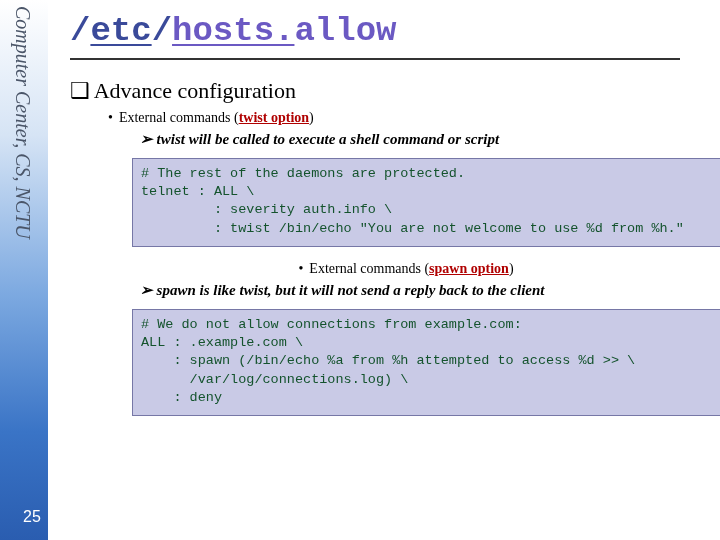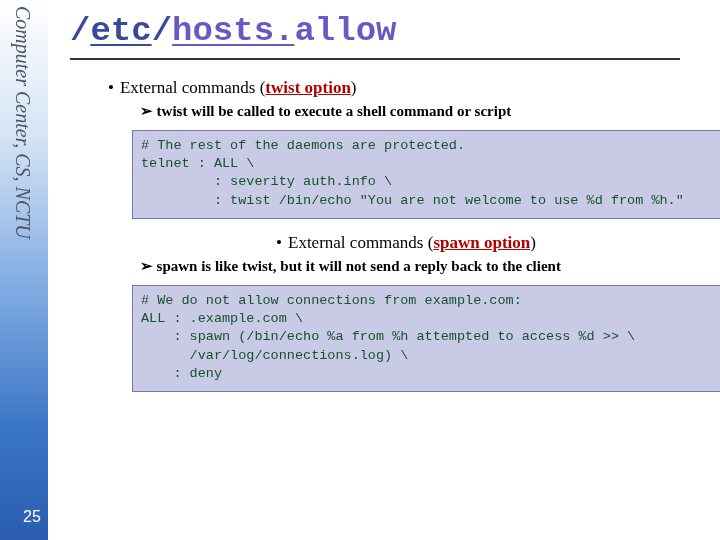--- a/index.html
+++ b/index.html
@@ -72,32 +72,33 @@
     width: 610px;
   }
   .sect {
     font-size: 22px;
     color: #000;
     margin: 10px 0 4px 0;
   }
   .sq { font-family: Arial, sans-serif; margin-right:4px; }
   .bul1 {
     margin-left: 38px;
-    font-size: 17px;
+    font-size: 14px;
     color: #000;
     margin-top: 6px;
   }
   .bul1 .tw { color: #b00000; font-weight: bold; text-decoration: underline; text-decoration-color:#b00000;}
   .bul1 .sp { color: #b00000; font-weight: bold; text-decoration: underline; text-decoration-color:#b00000;}
   .bul2 {
     margin-left: 70px;
     font-size: 15px;
     font-weight: bold;
     color: #000;
     margin-top: 4px;
+    font-style: italic;
   }
   .bul2 .arrow { font-family: Arial, sans-serif; margin-right:4px; }
   .codebox {
     margin: 10px 0 4px 62px;
     background: #c9cae6;
     border: 1px solid #7677a6;
     padding: 6px 8px 8px 8px;
     width: 590px;
     box-sizing: border-box;
   }
@@ -125,20 +126,23 @@
     <div class="page-number">25</div>
   </div>
 
   <div class="content">
 
     <h1 class="title">
       <span class="slash">/</span><span class="etc">etc</span><span class="slash">/</span><span class="hosts">hosts.</span><span class="allow">allow</span>
     </h1>
     <hr class="title-rule">
 
+    <div class="sect">
+      <span class="sq">❑</span><span>Advance configuration</span>
+    </div>
 
     <div class="bul1">
       <span class="dot">•</span><span>External commands (</span><span class="tw">twist option</span><span>)</span>
     </div>
 
     <div class="bul2">
       <span class="arrow">➢</span><span>twist will be called to execute a shell command or script</span>
     </div>
 
     <div class="codebox">

